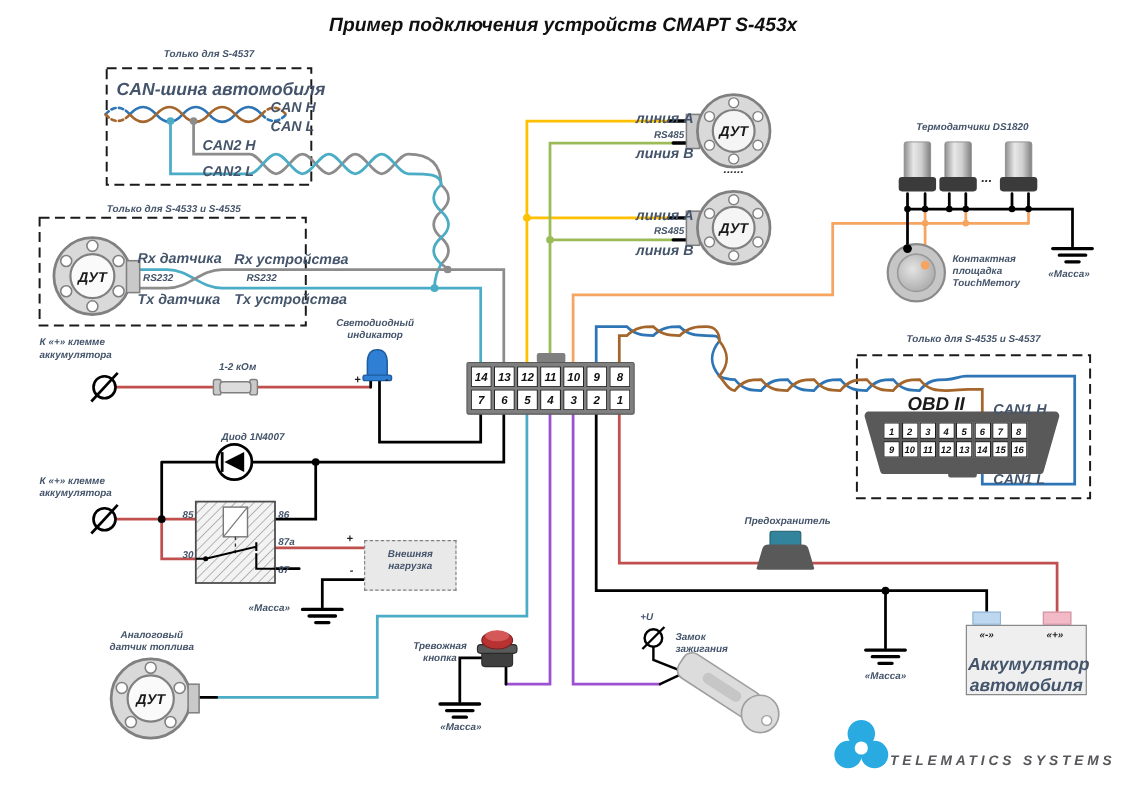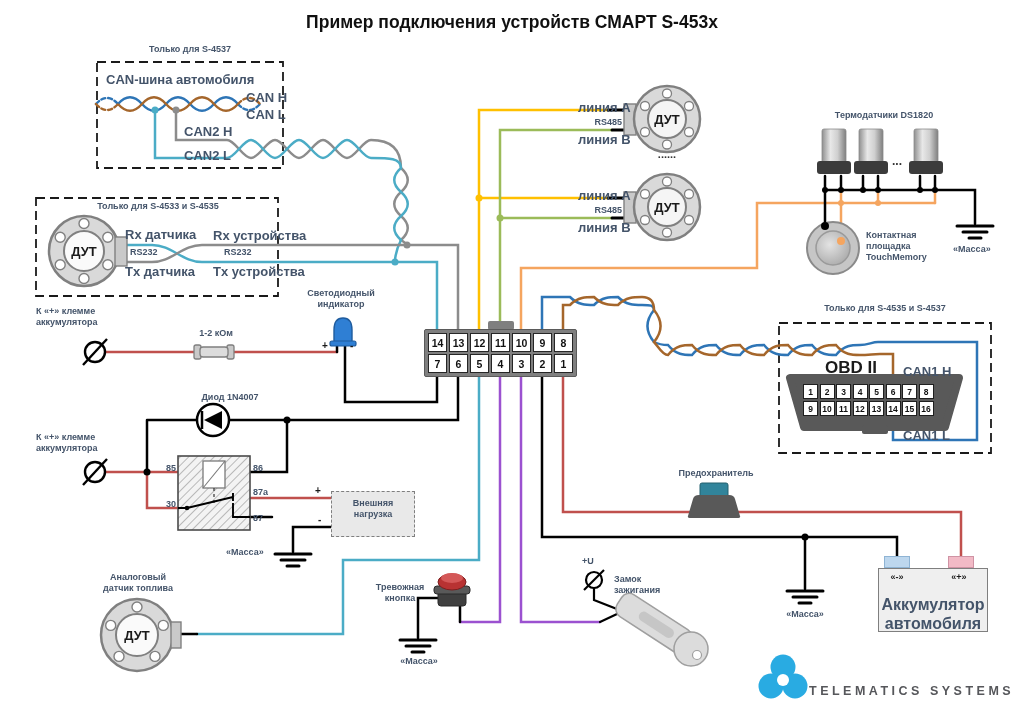--- a/index.html
+++ b/index.html
@@ -1,17 +1,17 @@
 <!DOCTYPE html>
 <html><head>
 <meta charset="utf-8">
 <style>
   html,body{margin:0;padding:0;background:#fff;}
   .page{position:relative;width:1024px;height:724px;background:#ffffff;
-        font-family:"Liberation Sans",sans-serif;overflow:hidden;}
+        font-family:"Liberation Sans",sans-serif;overflow:hidden;font-style:italic;}
   .page svg.wiring{position:absolute;left:0;top:0;}
   .lbl{position:absolute;font-weight:600;color:#44546A;font-size:9px;line-height:1.2;white-space:nowrap;}
   .xs{font-size:13px;}
   .s{font-size:9px;}
   .c{text-align:center;}
   .r{text-align:right;}
   .w{white-space:normal;}
   .bold{font-weight:bold;}
   .blk{color:#1a1a1a;}
   .dut{font-size:13px;font-weight:bold;color:#1a1a1a;}
@@ -275,27 +275,27 @@
     <circle cx="783" cy="667" r="12.5" fill="#29ABE2"></circle>
     <circle cx="771" cy="686" r="12.5" fill="#29ABE2"></circle>
     <circle cx="795" cy="686" r="12.5" fill="#29ABE2"></circle>
     <circle cx="783" cy="680" r="6" fill="#ffffff"></circle>
   </g>
 </svg>
 
 <div class="title">Пример подключения устройств СМАРТ S-453x</div>
 
 <div class="lbl s bold c" style="left:118px;top:44px;width:144px;">Только для S-4537</div>
-<div class="lbl" style="left:106px;top:72px;width:160px;font-size:13px;">CAN-шина автомобиля</div>
+<div class="lbl" style="left:106px;top:72px;width:160px;font-size:16px;">CAN-шина автомобиля</div>
 <div class="lbl xs" style="left:246px;top:90px;">CAN H</div>
 <div class="lbl xs" style="left:246px;top:107px;">CAN L</div>
 <div class="lbl xs" style="left:184px;top:124px;">CAN2 H</div>
 <div class="lbl xs" style="left:184px;top:148px;">CAN2 L</div>
 
-<div class="lbl s bold c" style="left:78px;top:201px;width:160px;">Только для S-4533 и S-4535</div>
+<div class="lbl s bold c" style="left:78px;top:185px;width:160px;">Только для S-4533 и S-4535</div>
 <div class="lbl xs" style="left:125px;top:227px;">Rx датчика</div>
 <div class="lbl s" style="left:130px;top:247px;">RS232</div>
 <div class="lbl xs" style="left:125px;top:264px;">Tx датчика</div>
 <div class="lbl xs" style="left:213px;top:228px;">Rx устройства</div>
 <div class="lbl s" style="left:224px;top:247px;">RS232</div>
 <div class="lbl xs" style="left:213px;top:264px;">Tx устройства</div>
 <div class="lbl dut c" style="left:61px;top:244px;width:46px;">ДУТ</div>
 
 <div class="lbl xs r" style="left:578px;top:100px;width:44px;">линия А</div>
 <div class="lbl s r" style="left:588px;top:117px;width:34px;">RS485</div>

